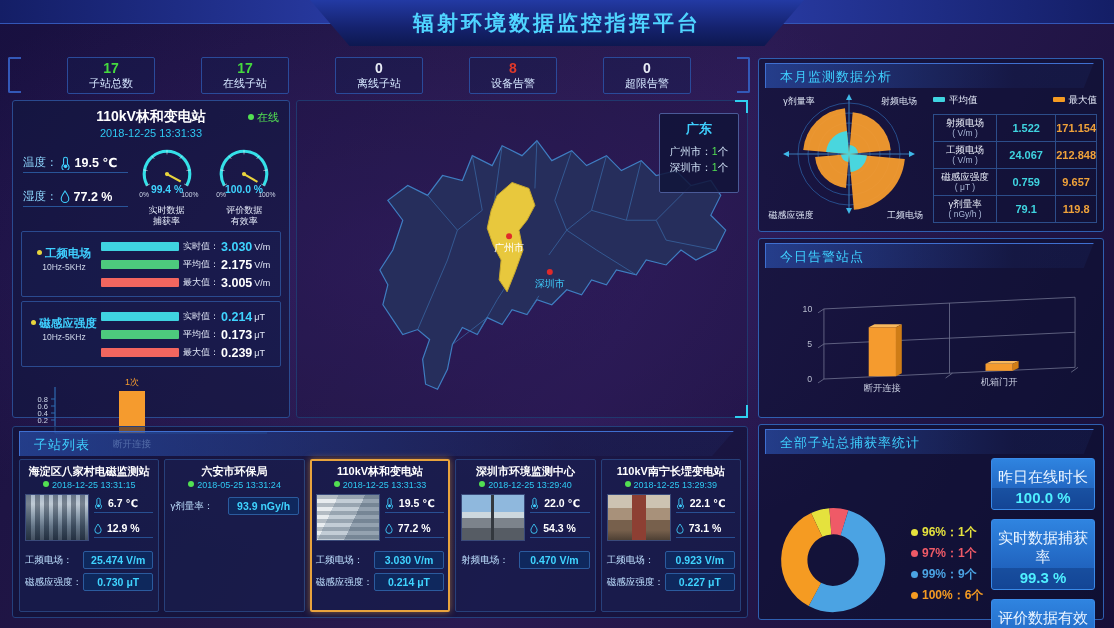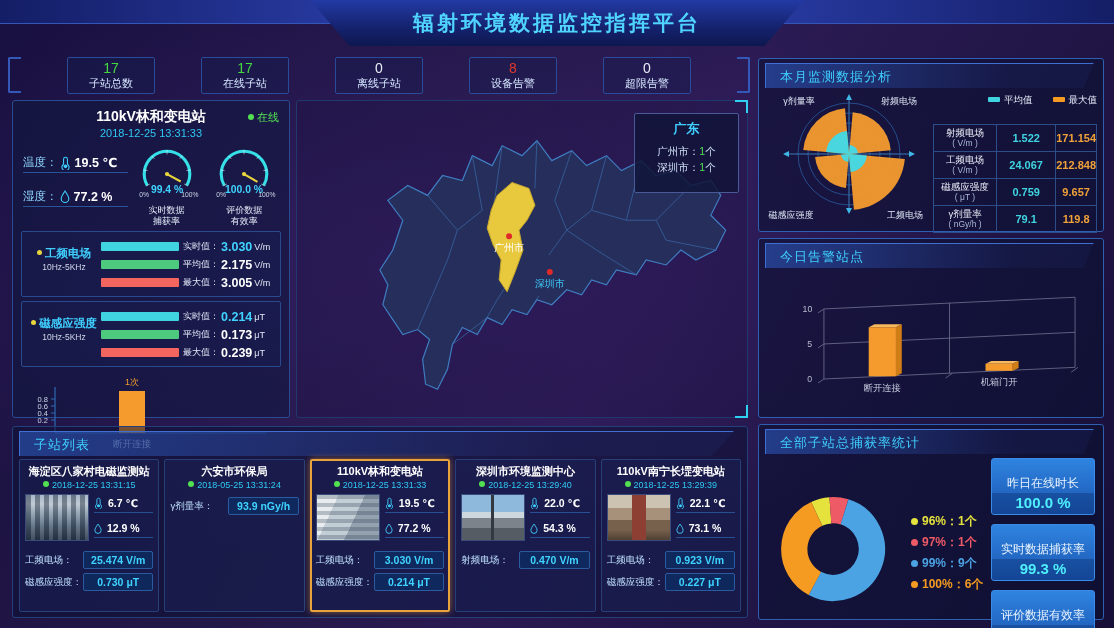--- a/index.html
+++ b/index.html
@@ -25,21 +25,21 @@
   .header-title{font-size:21px;font-weight:bold;color:#4fd4ff;letter-spacing:3px}
 
   
   .stats-row{position:absolute;top:56px;left:8px;width:742px;height:38px;display:flex;align-items:center}
   .bracket{width:13px;height:36px;border:2px solid #3358b8}
   .bracket-l{border-right:none;border-radius:2px 0 0 2px}
   .bracket-r{border-left:none;border-radius:0 2px 2px 0}
   .stat-boxes{flex:1;display:flex;justify-content:space-evenly}
   .stat-box{width:88px;height:37px;border:1px solid #2a4a9a;border-radius:2px;
     background:rgba(18,28,78,.35);text-align:center;padding-top:2px}
-  .stat-value{font-size:14px;font-weight:normal;line-height:16px}
+  .stat-value{font-size:14px;font-weight:bold;line-height:16px}
   .sv-green{color:#45d93e}.sv-white{color:#e8ecf5}.sv-red{color:#e0392a}
   .stat-label{font-size:11px;color:#d5e6ff;line-height:15px}
 
   
   .panel{position:absolute;background:rgba(13,18,52,.55);border:1px solid #24407c;border-radius:3px}
   .panel-title{position:relative;height:25px;margin:4px 6px 2px;
     background:linear-gradient(90deg,rgba(47,95,200,.55),rgba(47,95,200,.08) 75%);
     clip-path:polygon(0 0,99% 0,96% 100%,0 100%);
     border-top:1px solid #3f6fd0;border-left:1px solid #3f6fd0;
     color:#3fd0ff;font-size:13px;font-weight:normal;line-height:25px;
@@ -73,21 +73,21 @@
   .mg-val{font-size:12.5px;font-weight:bold;color:#fff;margin:0 2px;white-space:nowrap}
   .mg-row-rt .mg-val{color:#3fd4ff}
   .mg-unit{font-size:9px;color:#e3e9f8}
   .mini-chart{margin:2px 4px 0}
 
   
   .map-panel{left:296px;top:100px;width:452px;height:318px;background:rgba(22,16,58,.25);border-color:#20386e}
   .corner{position:absolute;width:13px;height:13px;border-color:#2fd0f0;border-style:solid;border-width:0}
   .corner-tr{top:-1px;right:-1px;border-top-width:2px;border-right-width:2px}
   .corner-br{bottom:-1px;right:-1px;border-bottom-width:2px;border-right-width:2px}
-  .map-info{position:absolute;right:8px;top:12px;width:105px;height:80px;
+  .map-info{position:absolute;right:8px;top:12px;width:80px;height:80px;
     background:rgba(16,20,56,.85);border:1px solid #4a5a98;border-radius:2px;padding:6px 0;text-align:center}
   .map-info-region{font-size:13px;font-weight:bold;color:#3fd0ff;margin-bottom:5px}
   .map-info-row{font-size:10.5px;color:#cfe0f5;line-height:16px}
   .map-info-row .cnt{color:#52e052}
 
   
   .stations-panel{left:12px;top:426px;width:736px;height:192px}
   .cards{display:flex;gap:5px;margin:3px 6px 0}
   .station-card{flex:1;height:153px;border:1px solid #27407a;background:rgba(30,40,96,.35);
     border-radius:2px;padding:4px 5px;position:relative}
@@ -114,21 +114,21 @@
   .sc-metrics{margin-top:7px}
   .sc-mrow{display:flex;align-items:center;margin:4px 0}
   .sc-mlabel{font-size:9.5px;color:#bfe0ff;width:58px;flex:none}
   .sc-mvalue{flex:1;text-align:center;font-size:10.5px;font-weight:bold;color:#3fd4ff;
     border:1px solid #2b5b9e;background:rgba(13,44,98,.8);border-radius:2px;padding:2px 0}
 
   
   .monthly-panel{left:758px;top:58px;width:346px;height:174px;border-color:#2f5fb0;background:rgba(10,16,48,.55)}
   .monthly-body{display:flex;padding:0 6px}
   .monthly-right{flex:1;padding-top:2px}
-  .mlegend{display:flex;justify-content:flex-end;gap:20px;align-items:center;height:16px;font-size:9.5px;color:#e8eefc;margin-bottom:16px}
+  .mlegend{display:flex;justify-content:space-between;gap:20px;align-items:center;height:16px;font-size:9.5px;color:#e8eefc;margin-bottom:6px}
   .sw{display:inline-block;width:12px;height:5px;border-radius:1px;margin-right:4px;vertical-align:1px}
   .sw-avg{background:#3fd4e0}.sw-max{background:#f59b22}
   .mtable{width:100%;border-collapse:collapse}
   .mtable td{border:1px solid #2c4d8a;text-align:center;padding:2px 0;height:27px}
   .mt-name{width:74px;font-size:9.5px;color:#eef2fc;line-height:11px}
   .mt-unit{font-size:8.5px;color:#aab8d8}
   .mt-avg{width:66px;font-size:11px;font-weight:bold;color:#3fd4e0}
   .mt-max{font-size:11px;font-weight:bold;color:#f0a23a}
 
   .alarm-panel{left:758px;top:238px;width:346px;height:180px;border-color:#2f5fb0;background:rgba(10,16,48,.55)}
@@ -137,21 +137,21 @@
   .capture-body{display:flex;align-items:center;padding:2px 6px 0}
   .clegend{width:72px;font-size:12px;font-weight:bold;flex:none}
   .clegend-item{display:flex;align-items:center;margin:4px 0;white-space:nowrap}
   .ldot{display:inline-block;width:7px;height:7px;border-radius:50%;margin-right:4px;flex:none}
   .lg0{color:#e5e23d}.lg0 .ldot{background:#e5e23d}
   .lg1{color:#ef5a67}.lg1 .ldot{background:#ef5a67}
   .lg2{color:#4ba3e3}.lg2 .ldot{background:#4ba3e3}
   .lg3{color:#f59b22}.lg3 .ldot{background:#f59b22}
   .cboxes{flex:1;display:flex;flex-direction:column;gap:9px;padding:0 2px 0 8px}
   .cbox{border-radius:3px;overflow:hidden;background:linear-gradient(180deg,#2f84e0,#1a55b0);text-align:center;border:1px solid #3a8ae8}
-  .cbox-label{font-size:12px;color:#eaf4ff;padding:16px 0 1px}
+  .cbox-label{font-size:15px;color:#eaf4ff;padding:9px 0 1px}
   .cbox-value{font-size:15px;font-weight:bold;color:#4ff0ff;background:rgba(10,40,100,.35);padding:1px 0 3px}
 
   svg text{font-family:"Liberation Sans","DejaVu Sans",sans-serif}
 </style>
 </head>
 <body>
 
 <div class="screen">
 
   <div class="header">

